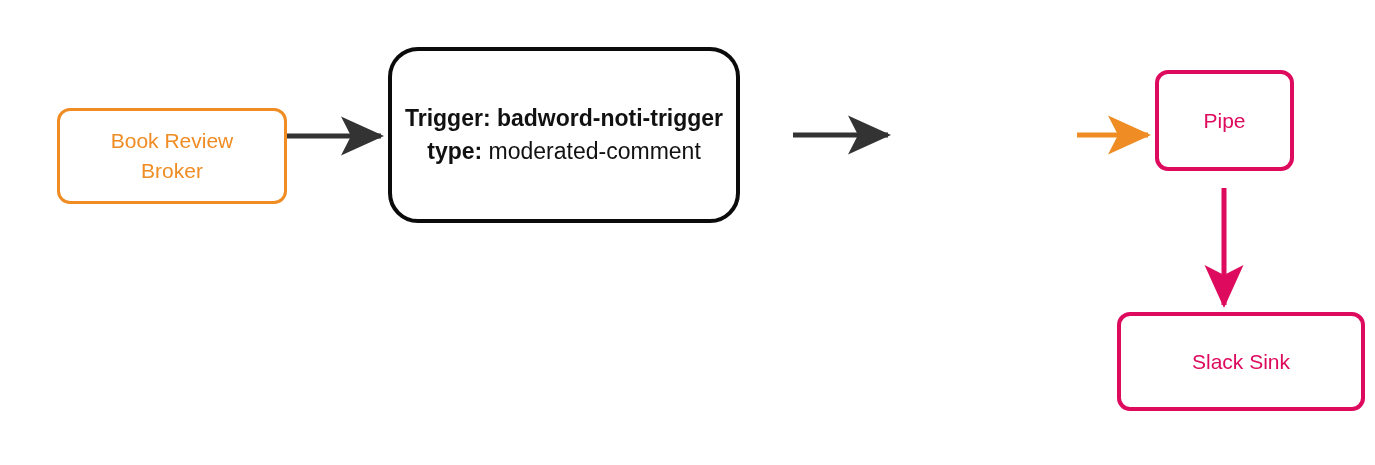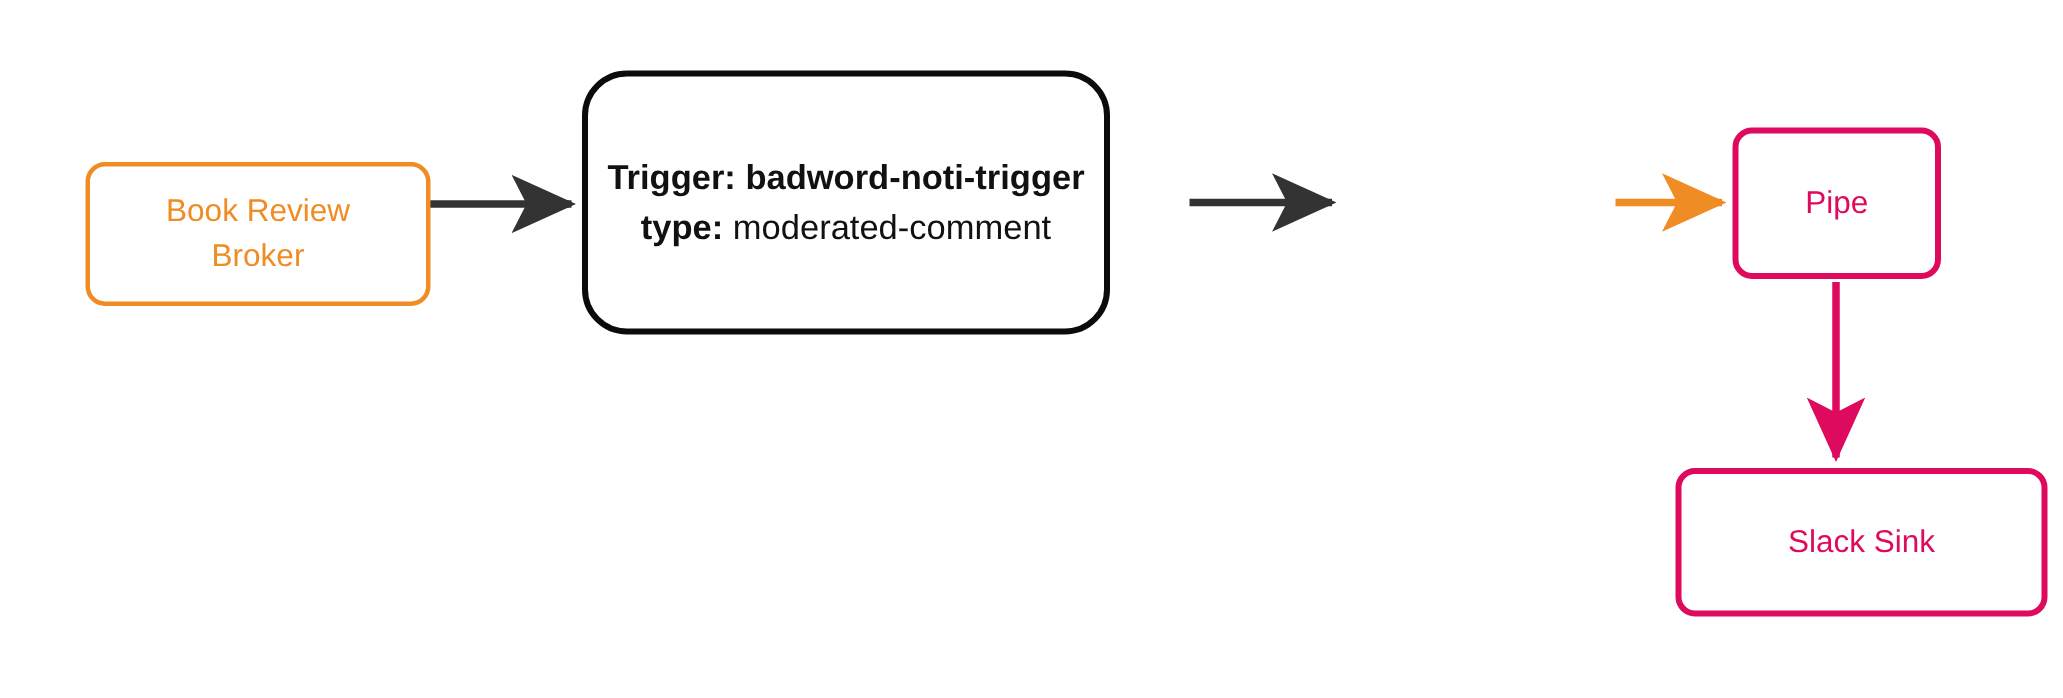--- a/index.html
+++ b/index.html
@@ -91,21 +91,21 @@
   #node-book-review-broker {
     left: 57px;  top: 88px;  width: 230px; height: 96px; margin-top: 20px;
   }
   #node-trigger {
     left: 388px; top: 47px;  width: 352px; height: 176px;
   }
   #node-badword-broker {
     left: 895px; top: 88px;  width: 180px; height: 95px;
   }
   #node-pipe {
-    left: 1155px; top: 85px; width: 139px; height: 101px;
+    left: 1155px; top: 70px; width: 139px; height: 101px;
   }
   #node-slack-sink {
     left: 1117px; top: 312px; width: 248px; height: 99px;
   }
 </style>
 </head>
 <body>
 
 <div id="diagram-canvas">
 

